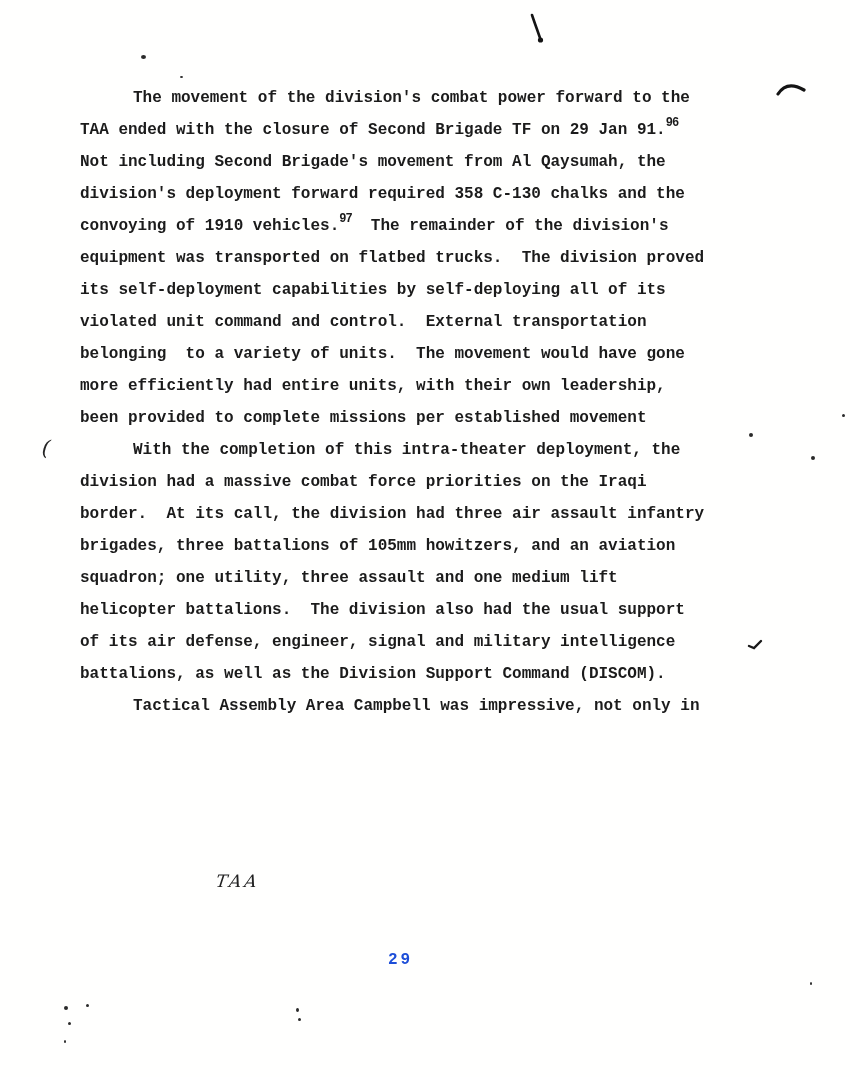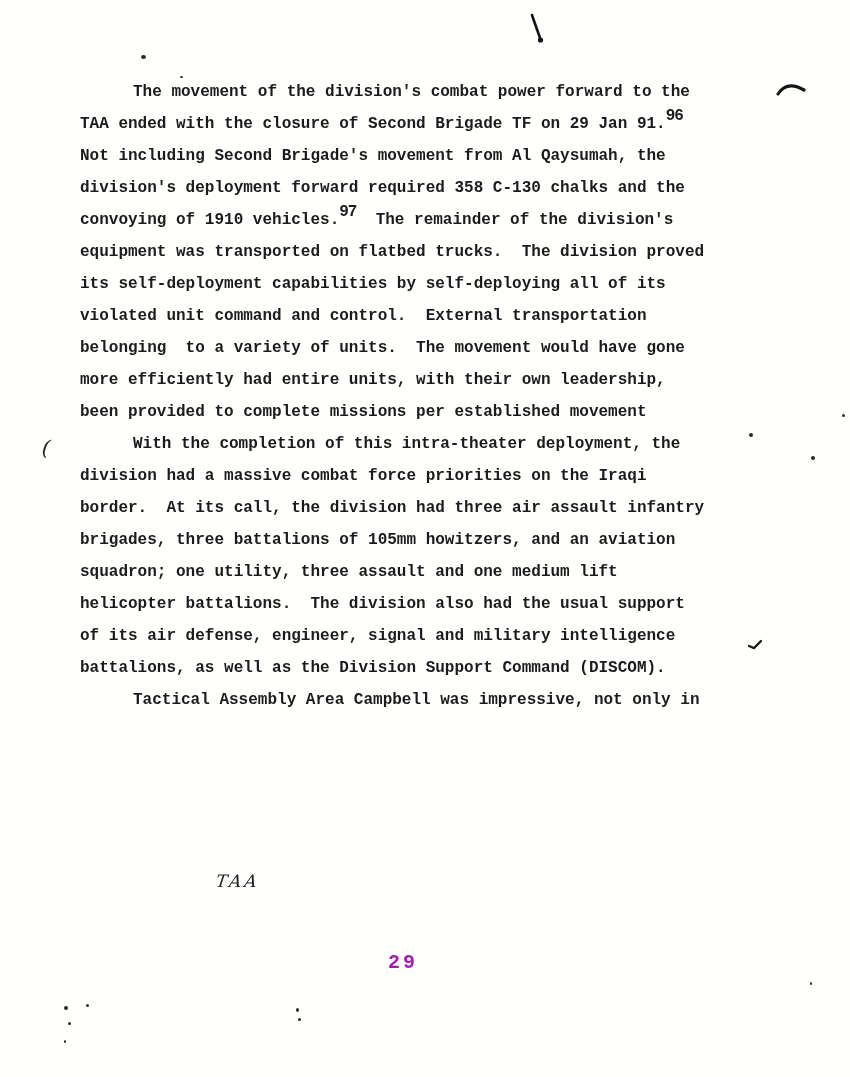--- a/index.html
+++ b/index.html
@@ -12,47 +12,47 @@
     font-family: "Liberation Mono", monospace;
   }
   #scan-page {
     position: absolute;
     inset: 0;
     background: #fffffe;
   }
   #text-body {
     position: absolute;
     left: 80px;
-    top: 76px;
+    top: 82px;
     width: 660px;
     color: #1b1b1b;
     font-family: "Liberation Mono", "DejaVu Sans Mono", monospace;
     font-size: 16px;
     font-weight: 700;
     letter-spacing: 0px;
   }
   .line {
     height: 32px;
     line-height: 32px;
     white-space: pre;
     filter: blur(0.2px);
   }
   .line.indent { padding-left: 53px; }
   .sup {
     position: relative;
     top: -8px;
-    font-size: 16px;
+    font-size: 12px;
     letter-spacing: -1px;
   }
   .page-number {
     position: absolute;
     left: 388px;
     top: 951px;
-    color: #a21caf;
-    font-size: 20px;
+    color: #1d4ed8;
+    font-size: 16px;
     font-weight: 700;
     letter-spacing: 3px;
   }
   .handwritten-taa {
     position: absolute;
     left: 216px;
     top: 871px;
     color: #222;
     font-family: "DejaVu Serif", serif;
     font-style: italic;

